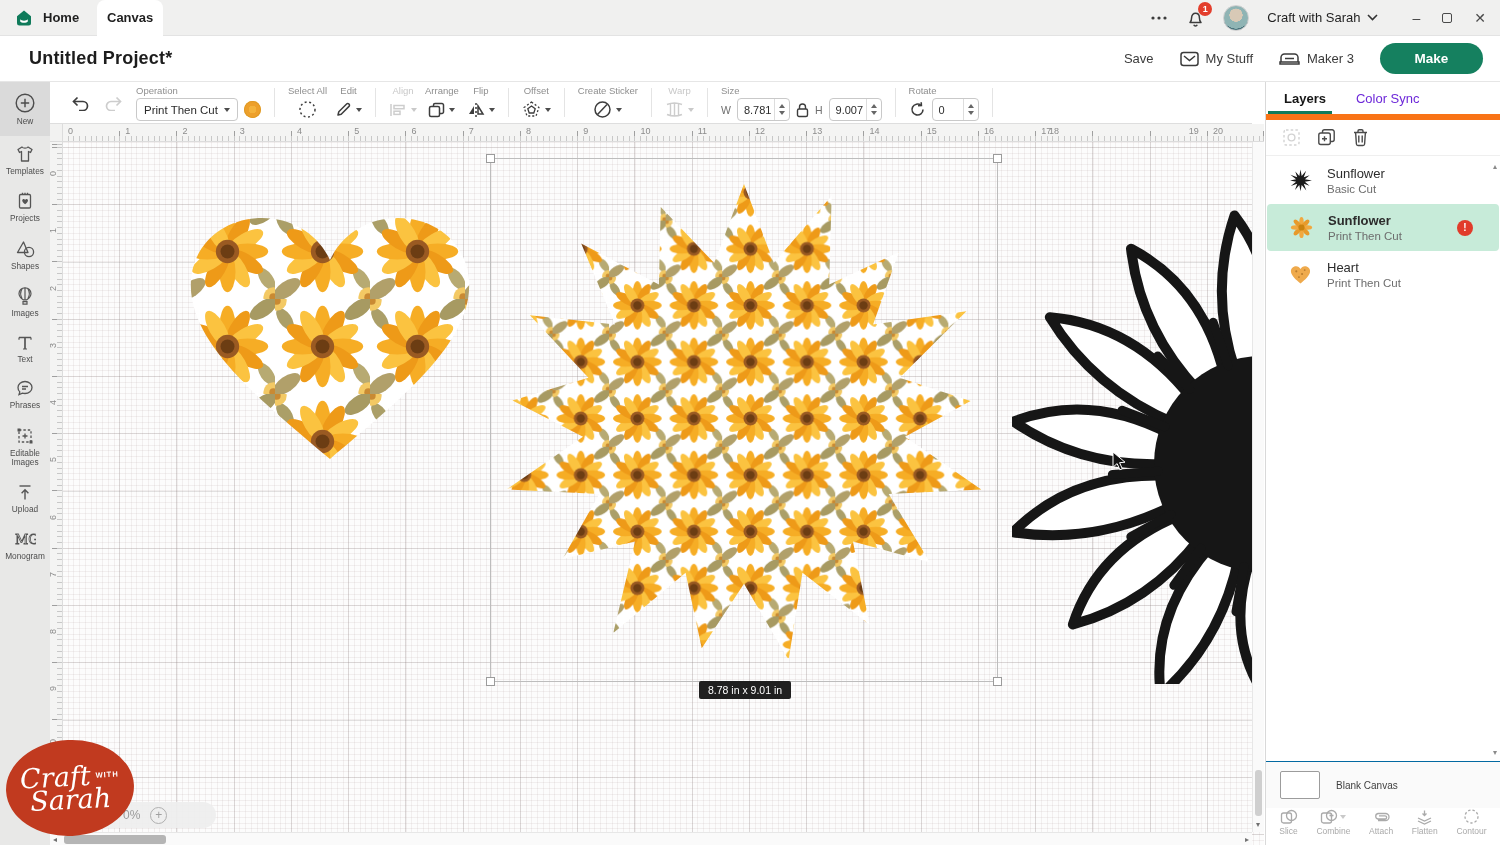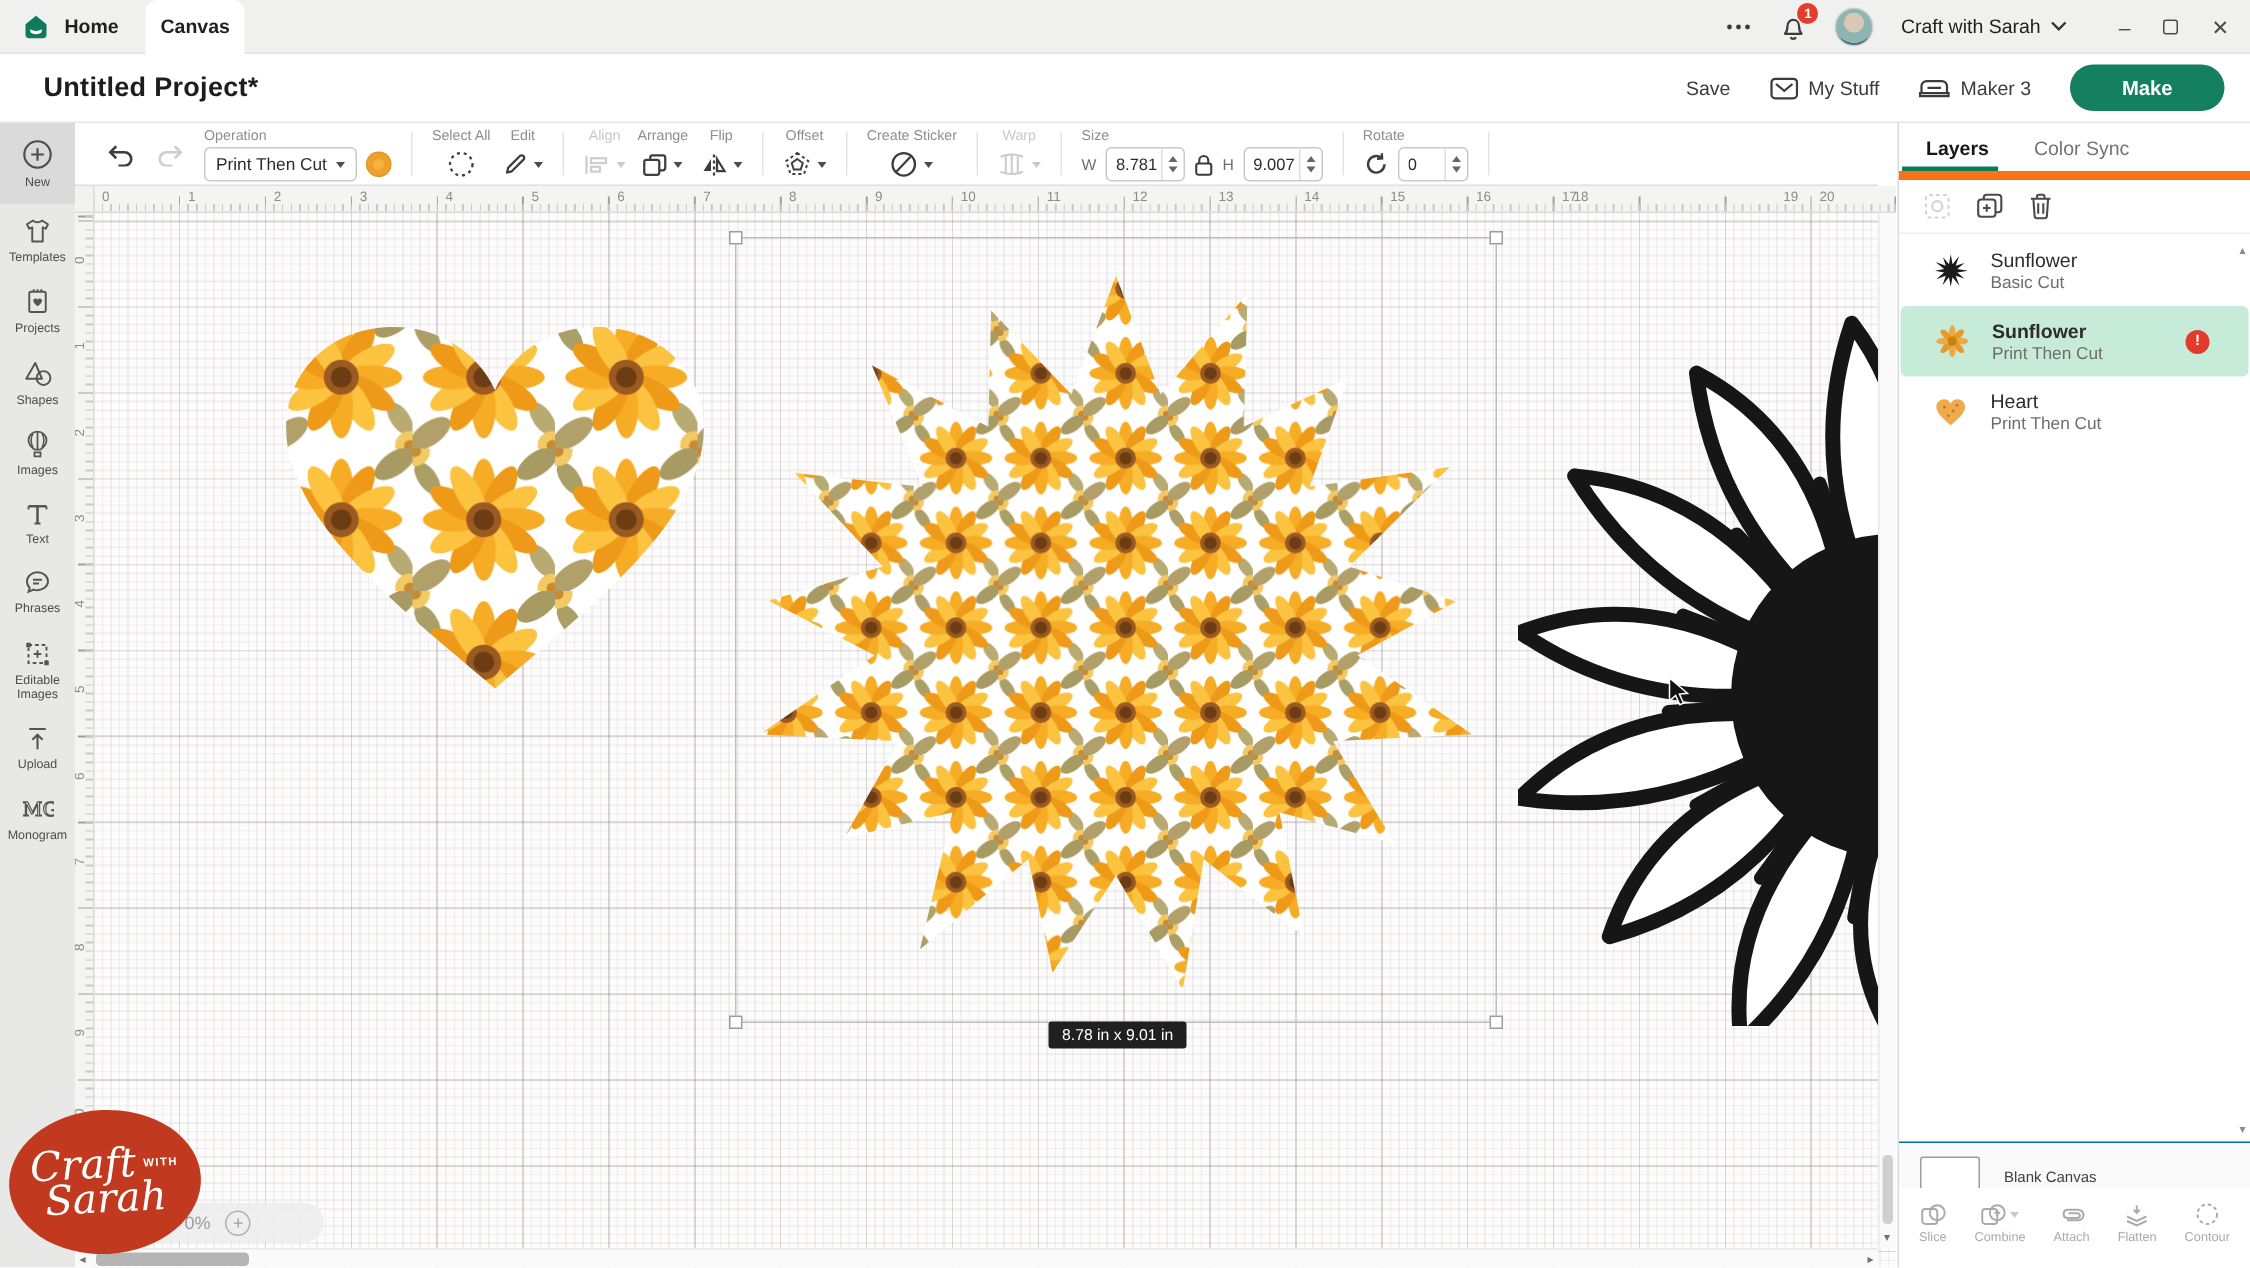--- a/index.html
+++ b/index.html
@@ -102,38 +102,38 @@
 
   
   .logo { position:absolute; left:6px; top:740px; width:128px; height:96px; background:#c13a1f; border-radius:50%; transform:rotate(-3deg); display:flex; flex-direction:column; align-items:center; justify-content:center; color:#fff; z-index:30; }
   .logo-line1 { font-family:"DejaVu Serif",serif; font-style:italic; font-size:27px; line-height:26px; display:flex; align-items:center; gap:5px; }
   .logo-with { font-family:"Liberation Sans",sans-serif; font-style:normal; font-size:7.5px; letter-spacing:1px; font-weight:bold; }
   .logo-line2 { font-family:"DejaVu Serif",serif; font-style:italic; font-size:27px; line-height:24px; margin-top:-2px; }
 
   
   .panel { position:absolute; left:1265px; top:82px; width:235px; height:763px; background:#fff; border-left:1px solid #d9d9d9; }
   .panel-tabs { height:38px; border-bottom:6px solid #f97316; display:flex; align-items:center; padding-left:18px; gap:30px; position:relative; }
-  .ptab { font-size:13px; color:#737373; cursor:pointer; }
+  .ptab { font-size:13px; color:#6d28d9; cursor:pointer; }
   .ptab.active { color:#161616; font-weight:bold; }
   .ptab-underline { position:absolute; left:2px; bottom:0; width:64px; height:3px; background:#0f7a5a; }
   .panel-icons { height:36px; display:flex; align-items:center; gap:16px; padding-left:16px; border-bottom:1px solid #efefef; }
   .layer-list { position:absolute; left:0; top:75px; right:0; bottom:84px; overflow:hidden; }
   .layer-row { display:flex; align-items:center; height:47px; padding-left:22px; gap:15px; cursor:pointer; position:relative; }
   .layer-row.selected { background:#c7ebd9; border-radius:4px; margin:0 1px; }
   .layer-thumb { width:24px; display:flex; justify-content:center; }
   .layer-name { font-size:13px; color:#2c2c2c; line-height:16px; }
   .layer-row.selected .layer-name { font-weight:bold; }
   .layer-op { font-size:11.5px; color:#6d6d6d; line-height:14px; }
   .warn-badge { position:absolute; right:26px; top:50%; transform:translateY(-50%); width:16px; height:16px; border-radius:50%; background:#e13c2b; color:#fff; font-size:10px; font-weight:bold; display:flex; align-items:center; justify-content:center; }
   .panel-scroll-up { position:absolute; right:3px; top:80px; font-size:8px; color:#8a8a8a; cursor:pointer; }
   .panel-scroll-dn { position:absolute; right:3px; bottom:88px; font-size:8px; color:#8a8a8a; cursor:pointer; }
   .blank-canvas { position:absolute; left:0; right:0; bottom:37px; height:47px; background:#fafafa; border-top:1px solid #0369a1; display:flex; align-items:center; padding-left:14px; gap:16px; cursor:pointer; }
   .bc-thumb { width:40px; height:28px; background:#fff; border:1px solid #9c9c9c; border-radius:2px; }
   .bc-label { font-size:10px; color:#3f3f3f; }
-  .panel-actions { position:absolute; left:0; right:0; bottom:16px; height:37px; background:#fff; display:flex; align-items:flex-end; justify-content:space-around; padding:0 4px; }
+  .panel-actions { position:absolute; left:0; right:0; bottom:0; height:37px; background:#fff; display:flex; align-items:flex-start; justify-content:space-around; padding:0 4px; }
   .paction { display:flex; flex-direction:column; align-items:center; gap:1px; color:#a9a9a9; cursor:pointer; }
   .paction span.lbl { font-size:8.5px; }
   .paction .ico-row { display:flex; align-items:center; gap:2px; height:17px; }
 
   svg { display:block; }
 </style>
 </head>
 <body>
 
 <svg width="0" height="0" style="position:absolute" aria-hidden="true">

